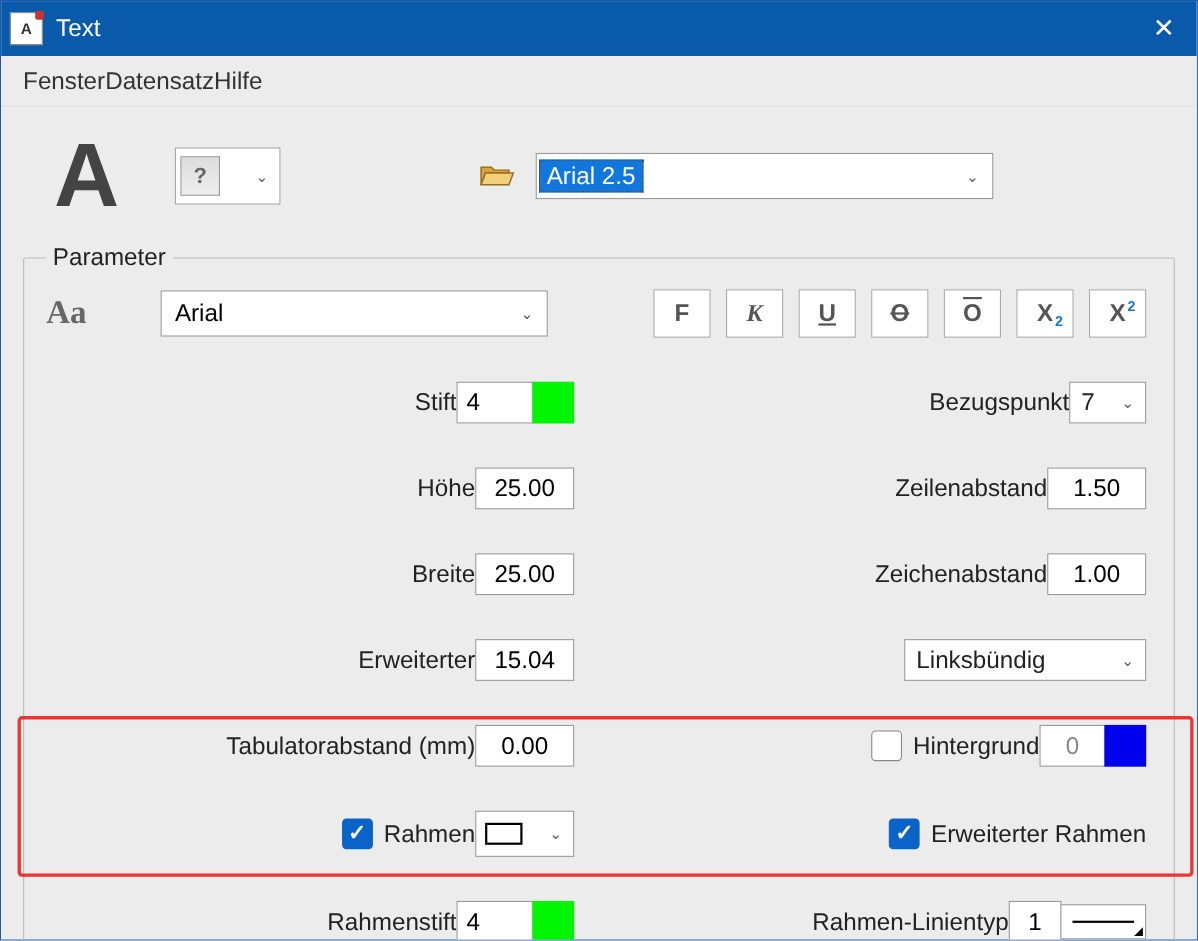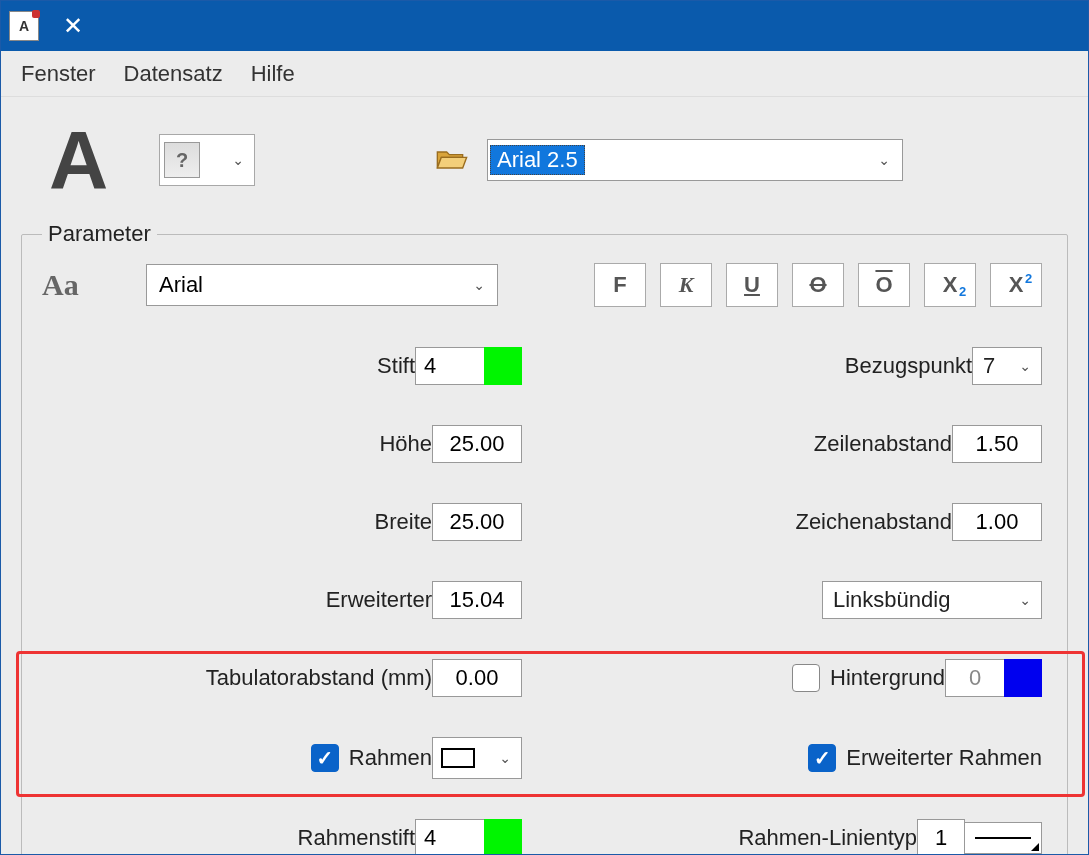--- a/index.html
+++ b/index.html
@@ -2,21 +2,21 @@
 <html><head>
   <meta charset="utf-8">
   <style>
     * { box-sizing: border-box; margin: 0; padding: 0; font-family: "Segoe UI", Tahoma, sans-serif; }
     body { background: #fff; width: 1089px; height: 855px; overflow: hidden; border: 1px solid #1b5aa8; }
     .titlebar { background: #0a5aac; height: 50px; display: flex; align-items: center; padding: 0 8px; color: #fff; }
     .app-icon { width: 30px; height: 30px; background: #fff; border: 1px solid #888; display: flex; align-items: center; justify-content: center; margin-right: 12px; position: relative; font-weight: bold; color:#333; font-size:14px;}
     .app-icon::after{content:"";position:absolute;top:-2px;right:-2px;width:8px;height:8px;background:#c33;border-radius:2px;}
     .title-text { font-size: 22px; flex: 1; }
     .close-btn { font-size: 24px; padding: 4px 12px; cursor: pointer; }
-    .menubar { background: #ececec; height: 46px; display: flex; align-items: center; padding: 0 20px; gap: 28px; font-size: 22px; color: #333; border-bottom: 1px solid #ddd; }
+    .menubar { background: #ececec; height: 46px; display: flex; align-items: center; padding: 0 20px; font-size: 22px; color: #333; border-bottom: 1px solid #ddd; }
     .menu-item { cursor: pointer; }
     .content { background: #ececec; padding: 18px 20px 12px 20px; height: calc(100% - 96px); }
     .toprow { display: flex; align-items: center; gap: 10px; padding: 4px 6px 20px 28px; }
     .big-a { font-family: Arial, sans-serif; font-size: 82px; font-weight: 900; color: #444; line-height: 1; width: 100px; }
     .layer-dropdown { width: 96px; height: 52px; background: #fff; border: 1px solid #a8a8a8; display: flex; align-items: center; justify-content: space-between; padding: 4px 10px 4px 4px; margin-right: 170px; }
     .layer-icon { width: 36px; height: 36px; background: linear-gradient(180deg,#ddd,#eee); border:1px solid #999; display:flex;align-items:center;justify-content:center;font-size:20px;color:#666;font-weight:bold;}
     .chev { font-size: 14px; color: #555; }
     .folder-icon { width: 34px; height: 24px; margin-right: 8px; }
     .preset-select { width: 416px; height: 42px; background: #fff; border: 1px solid #999; display: flex; align-items: center; justify-content: space-between; padding: 0 12px 0 2px; font-size: 22px; }
     .preset-text { background: #1177dd; color: #fff; padding: 1px 6px; border: 1px dotted #444; }
@@ -53,20 +53,21 @@
     .linetype-line{width:56px;border-top:2px solid #000;}
     .frame-shape-sel{width:90px;height:42px;background:#fff;border:1px solid #999;display:flex;align-items:center;justify-content:space-between;padding:0 10px 0 8px;}
     .frame-rect{width:34px;height:20px;border:2px solid #000;}
     .flexpair{display:flex;align-items:center;}
   </style>
 </head>
 <body>
 
 <div class="titlebar">
   <div class="app-icon">A</div>
+  <div class="title-text">Text</div>
   <div class="close-btn">✕</div>
 </div>
 
 <div class="menubar">
   <span class="menu-item">Fenster</span>
   <span class="menu-item">Datensatz</span>
   <span class="menu-item">Hilfe</span>
 </div>
 
 <div class="content">

